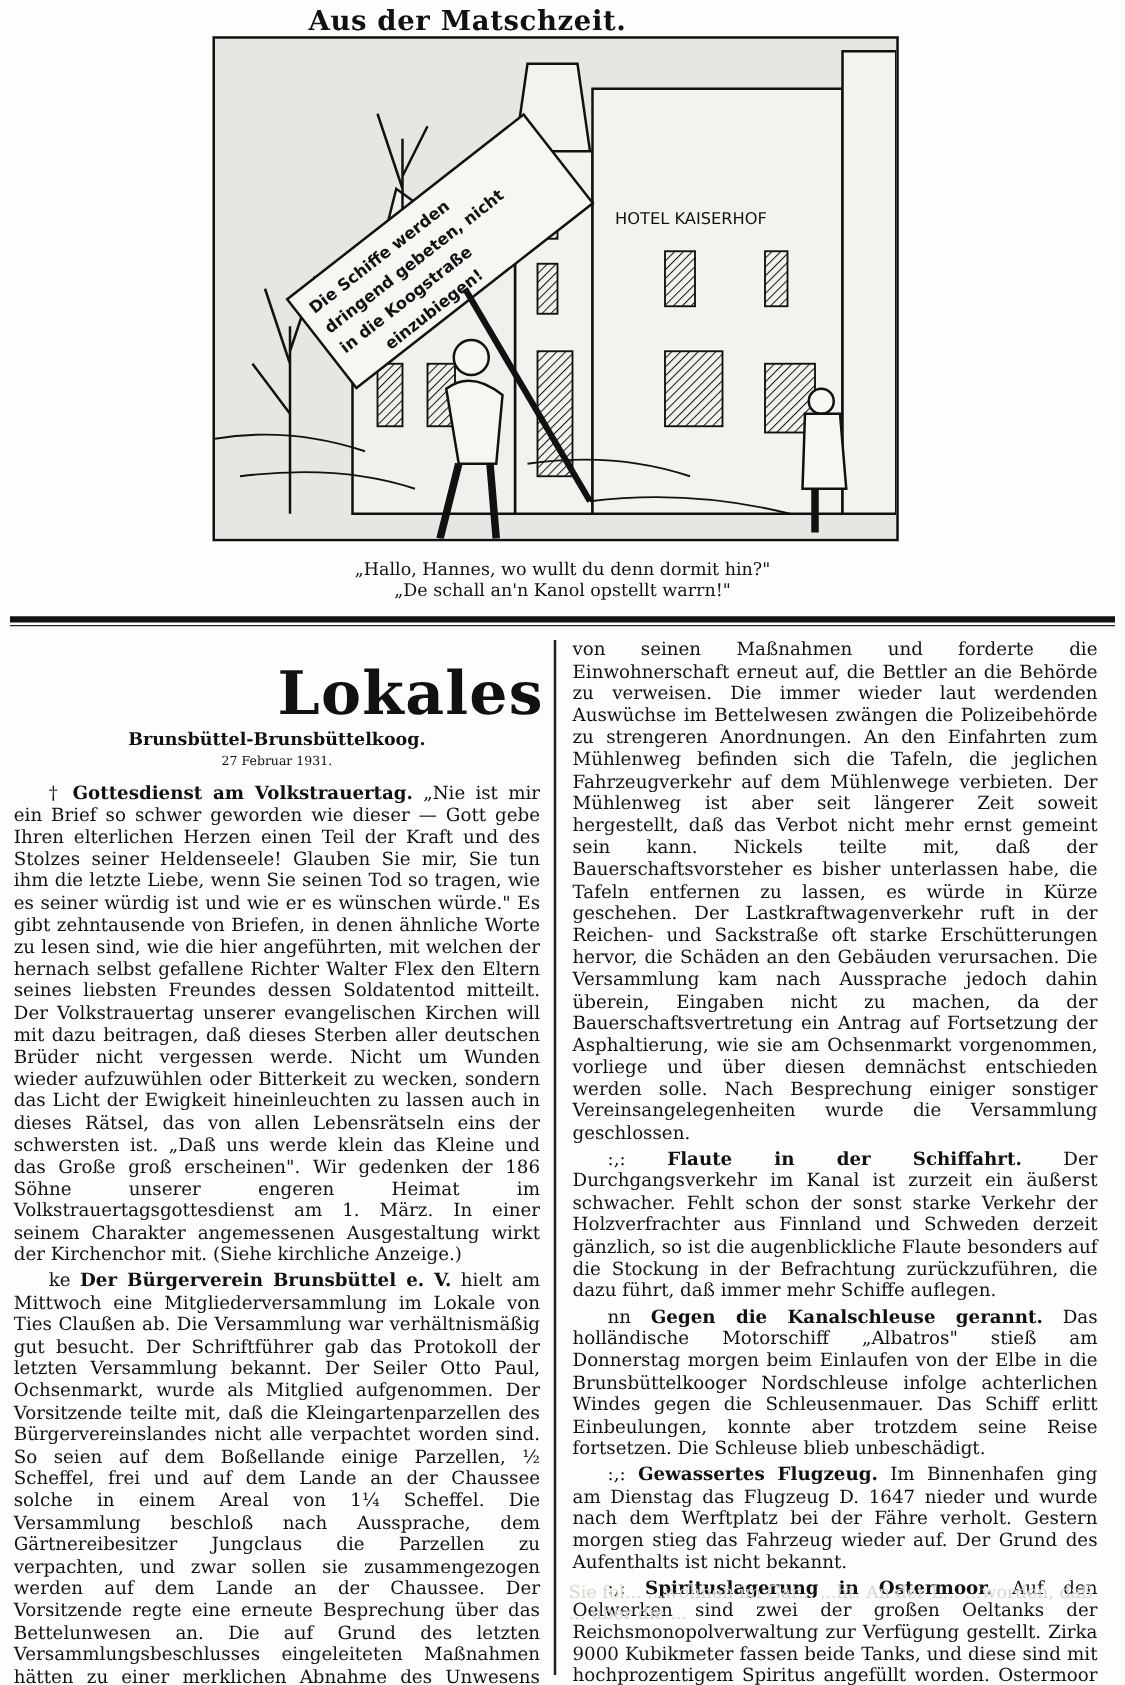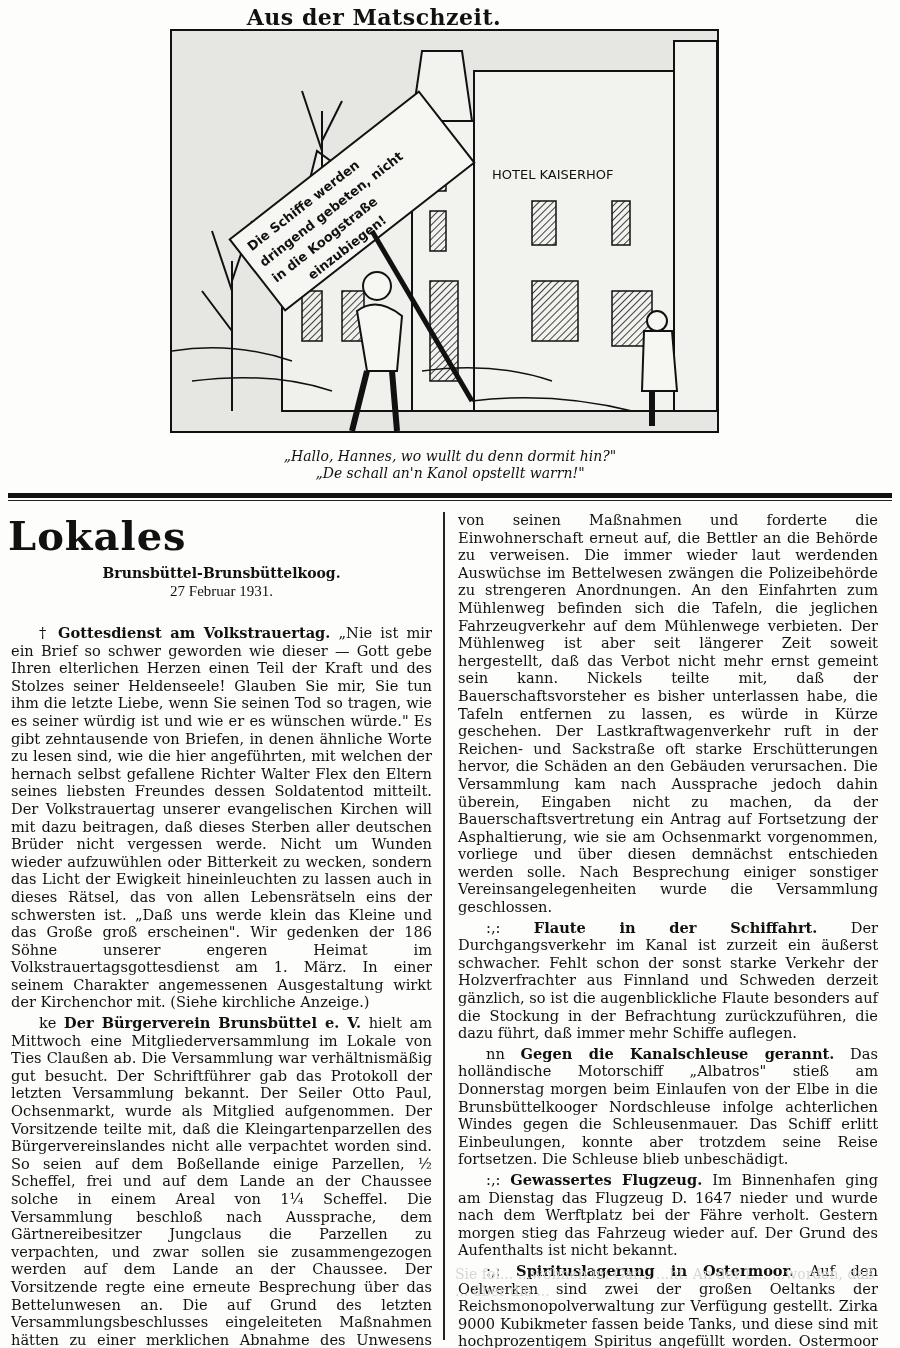--- a/index.html
+++ b/index.html
@@ -14,21 +14,21 @@
     text-align: center; font-family: "DejaVu Serif", serif;
     font-weight: bold; font-size: 22px; letter-spacing: 0.5px; color: #111;
   }
   .cartoon-frame {
     position: absolute; left: 170px; top: 29px; width: 545px; height: 400px;
     border: 2px solid #111; background: #e9e9e6; overflow: hidden;
   }
   .cartoon-frame svg { width: 100%; height: 100%; display: block; }
   .caption {
     position: absolute; top: 448px; left: 0; width: 900px; text-align: center;
-    font-family: "DejaVu Serif", serif; font-size: 14px; line-height: 17px; font-style: italic;
+    font-family: "DejaVu Serif", serif; font-size: 14px; line-height: 17px; 
   }
   .rule {
     position: absolute; left: 8px; width: 884px; top: 493px;
     height: 5px; background: #111;
   }
   .rule2 {
     position: absolute; left: 8px; width: 884px; top: 500px;
     height: 1px; background: #222;
   }
   .col-divider {
@@ -36,25 +36,25 @@
     background: #222;
   }
   .col {
     position: absolute; top: 508px;
     font-family: "DejaVu Serif", serif; font-size: 14.6px; line-height: 17.6px;
     text-align: justify; color: #111;
   }
   .col-left { left: 8px; width: 427px; }
   .col-right { left: 455px; width: 426px; }
   .section-title {
-    text-align: left; font-size: 40px; font-weight: bold; line-height: 48px;
-    margin-top: 4px; letter-spacing: 1px;
+    text-align: right; font-size: 48px; font-weight: bold; line-height: 48px;
+    margin-top: 23px; letter-spacing: 1px;
   }
   .section-subtitle { text-align: center; font-weight: bold; font-size: 14px; line-height: 18px; margin-top: 4px; }
-  .section-date { text-align: center; font-size: 15px; line-height: 18px; margin-bottom: 24px; font-family: Liberation Serif, serif; }
+  .section-date { text-align: center; font-size: 10px; line-height: 18px; margin-bottom: 7px; }
   p { margin: 3px; text-indent: 28px; }
   .head { font-weight: bold; }
   .faded {
     position: absolute; left: 455px; top: 1266px; width: 426px; color: #d6d6d2;
     font-size: 14px; line-height: 17px;
   }
 </style>
 </head>
 <body>
 

